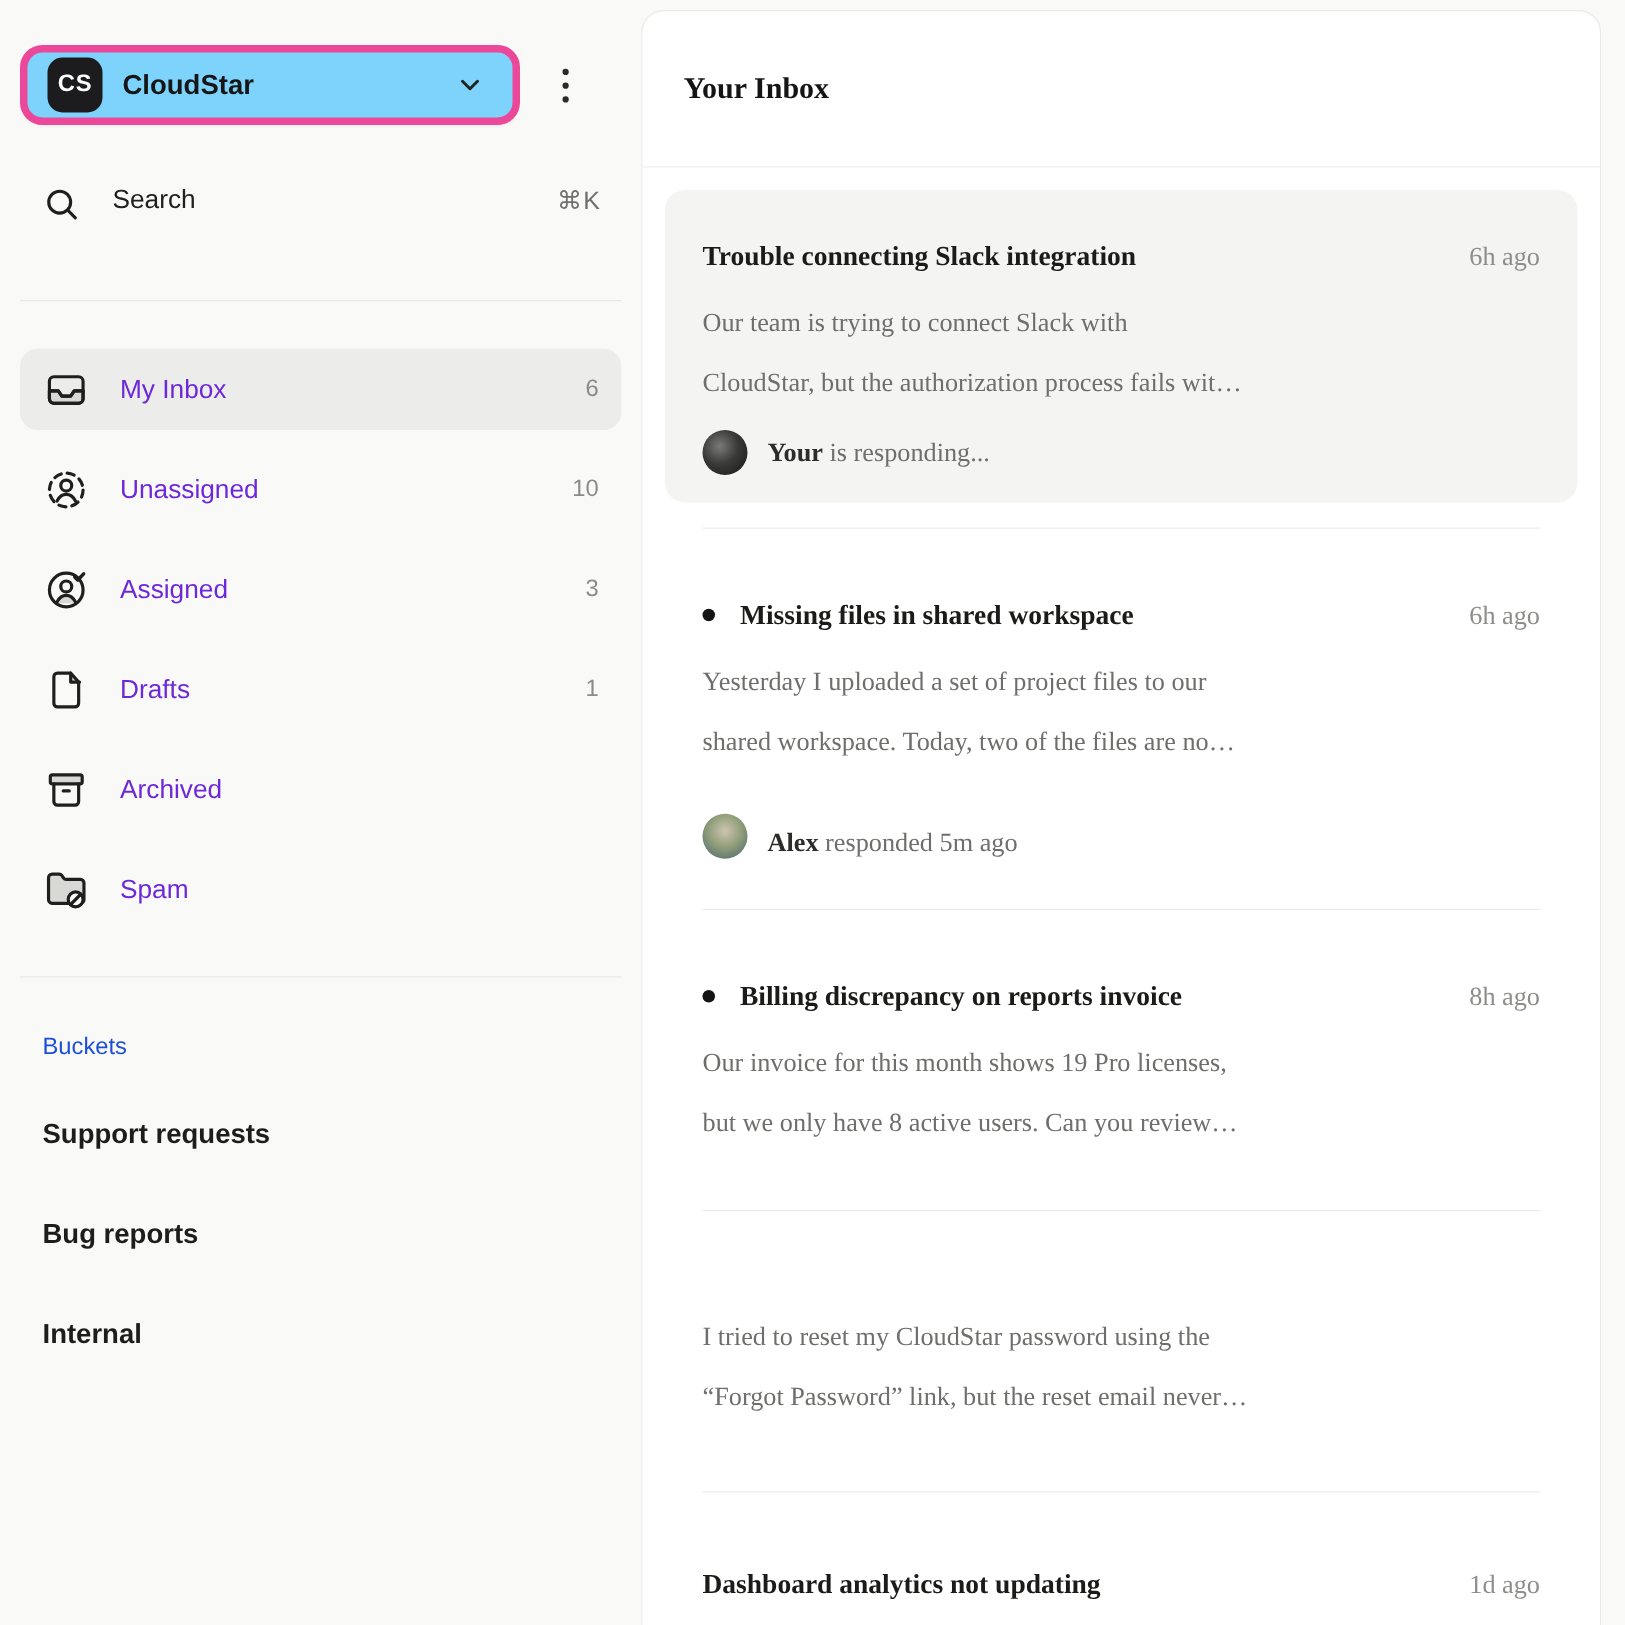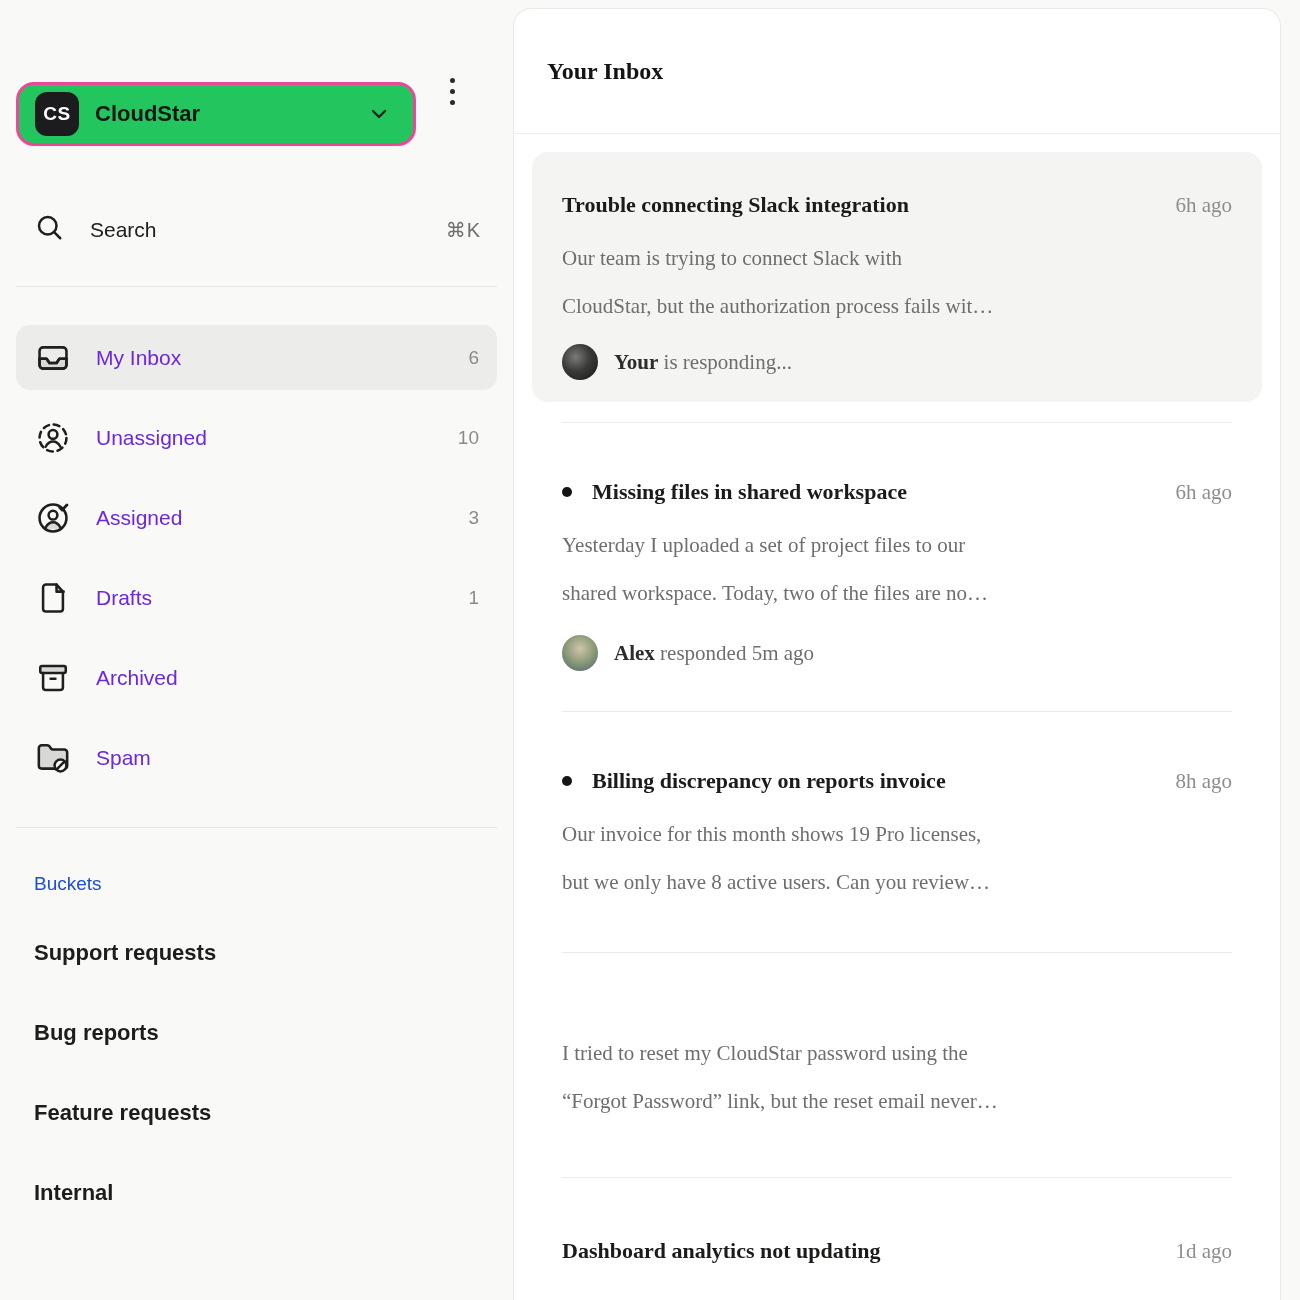--- a/index.html
+++ b/index.html
@@ -10,36 +10,36 @@
     color:#1b1b1a;
     overflow:hidden;
     position:relative;
   }
 
   
   .sidebar { position:absolute; left:0; top:0; width:513px; height:1300px; }
 
   .topbar { display:flex; align-items:center; margin:36px 16px 0 16px; }
   .workspace-pill {
-    width:400px; height:64px; background:#22c55e;
-    border:3px solid #ec4899; border-radius:18px;
+    width:400px; height:64px; background:#7dd3fc;
+    border:6px solid #ec4899; border-radius:18px;
     box-shadow:0 1px 2px rgba(0,0,0,.04);
-    display:flex; align-items:center; padding:0 22px 0 16px; cursor:pointer;margin-top:46px;
+    display:flex; align-items:center; padding:0 22px 0 16px; cursor:pointer;
   }
   .ws-badge {
     width:44px; height:44px; border-radius:12px; background:#1c1c1e;
     color:#fff; font-weight:700; font-size:19px;
     display:flex; align-items:center; justify-content:center; letter-spacing:.5px;
   }
   .ws-name { margin-left:16px; font-size:22px; font-weight:700; color:#161616; }
   .ws-chevron { margin-left:auto; display:flex; color:#222; }
   .kebab { margin-left:28px; display:flex; flex-direction:column; gap:6px; cursor:pointer; padding:6px; }
   .kebab i { width:5px; height:5px; border-radius:50%; background:#2a2a2a; display:block; }
 
-  .search-row { margin:48px 16px 0; height:48px; display:flex; align-items:flex-end; padding:0 16px 0 18px; cursor:pointer; }
+  .search-row { margin:48px 16px 0; height:48px; display:flex; align-items:flex-start; padding:0 16px 0 18px; cursor:pointer; }
   .search-icon { display:flex; color:#1f1f1f; }
   .search-label { margin-left:26px; font-size:21px; font-weight:500; color:#202020; }
   .search-shortcut { margin-left:auto; font-size:20px; color:#6f6f6e; letter-spacing:1px; }
 
   .sb-divider { height:1px; background:#e7e7e5; margin:44px 16px 0; }
 
   .nav { margin:38px 16px 0; display:flex; flex-direction:column; gap:15px; }
   .nav-row {
     height:65px; display:flex; align-items:center;
     padding:0 18px 0 20px; border-radius:14px; cursor:pointer;
@@ -69,21 +69,21 @@
   .list { padding:18px 18px 0; }
 
   .conv-card { background:#f4f4f3; border-radius:16px; padding:38px 30px 22px; cursor:pointer; }
   .title-row { display:flex; align-items:center; }
   .conv-title { font-size:22px; font-weight:600; color:#1b1b1a; line-height:30px; white-space:nowrap; }
   .conv-time { margin-left:auto; font-size:21px; color:#8d8d8b; white-space:nowrap; padding-left:20px; }
   .dot { width:10px; height:10px; border-radius:50%; background:#141414; margin-right:20px; flex:none; }
   .preview { margin-top:14px; font-size:21px; color:#6e6e6c; line-height:48px; white-space:nowrap; }
   .responder { display:flex; align-items:center; }
   .conv-card .responder { margin-top:14px; }
-  .item .responder { margin-top:18px; }
+  .item .responder { margin-top:34px;align-items:flex-end; }
   .avatar { width:36px; height:36px; border-radius:50%; flex:none; }
   .avatar-peter { background:radial-gradient(circle at 38% 36%, #7a7a78 0%, #3a3a38 45%, #161616 100%); }
   .avatar-alex  { background:radial-gradient(circle at 50% 38%, #cfc5ae 0%, #8d9c78 48%, #496170 100%); }
   .resp-text { margin-left:16px; font-size:21px; color:#6e6e6c; }
   .resp-text b { font-weight:700; color:#2c2c2b; }
 
   .items { margin-top:20px; }
   .item { border-top:1px solid #ebebea; margin:0 30px; padding:54px 0 40px; cursor:pointer; }
   .item:nth-child(2) { padding:54px 0 46px; }
   .item:nth-child(3) { padding:62px 0 52px; }
@@ -204,23 +204,20 @@
 
   <div class="buckets-title">Buckets</div>
   <div class="buckets">
     <div class="bucket-row">
       <span class="bucket-label">Support requests</span>
     </div>
     <div class="bucket-row">
       <span class="bucket-label">Bug reports</span>
     </div>
     <div class="bucket-row">
-      <span class="bucket-label">Feature requests</span>
-    </div>
-    <div class="bucket-row">
       <span class="bucket-label">Internal</span>
     </div>
   </div>
 </aside>
 
 <main class="main">
   <header class="main-header">
     <h1 class="main-title">Your Inbox</h1>
   </header>
 

